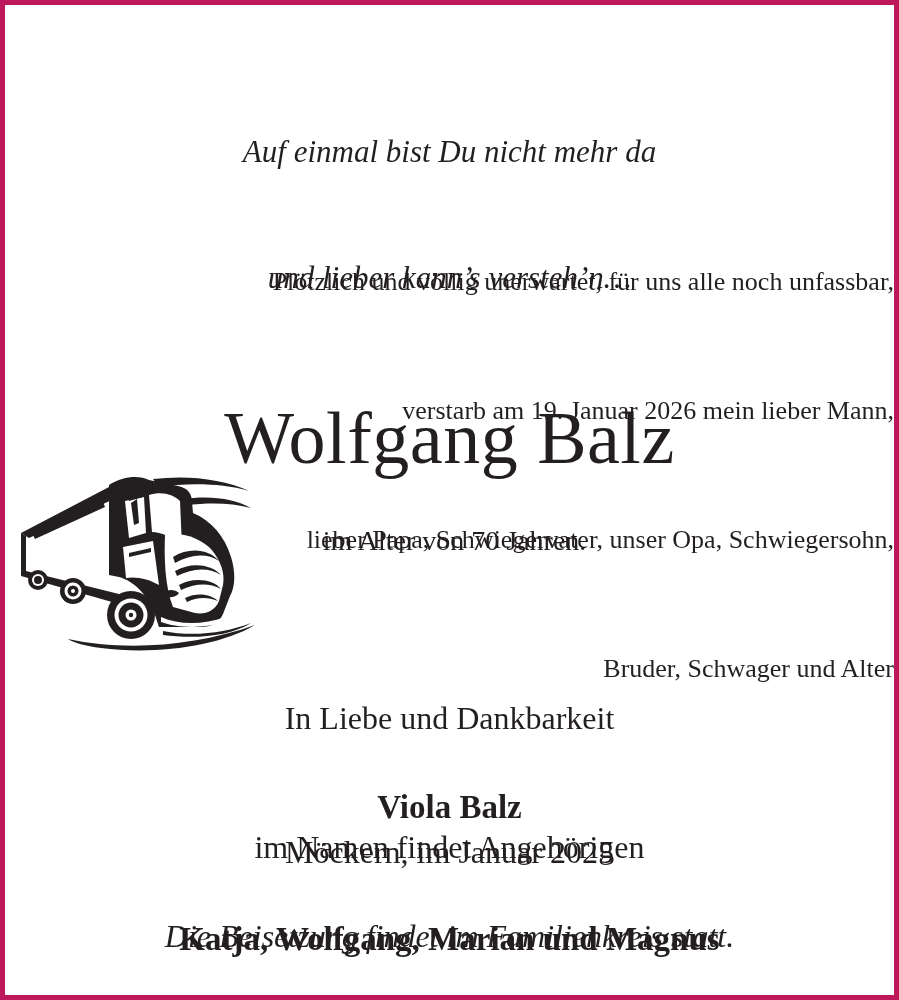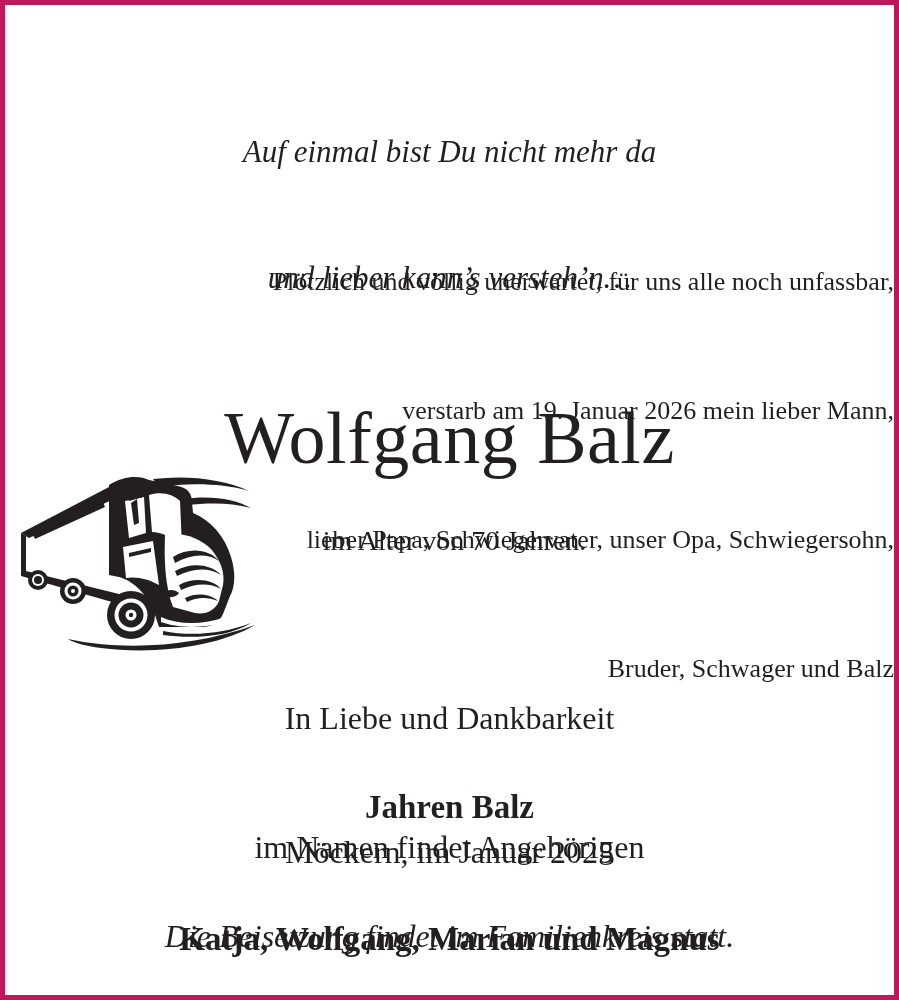--- a/index.html
+++ b/index.html
@@ -91,21 +91,21 @@
 
   <div class="txt quote">
     <div>Auf einmal bist Du nicht mehr da</div>
     <div>und lieber kann’s versteh’n…</div>
   </div>
 
   <div class="txt intro">
     <div>Plötzlich und völlig unerwartet, für uns alle noch unfassbar,</div>
     <div>verstarb am 19. Januar 2026 mein lieber Mann,</div>
     <div>lieber Papa, Schwiegervater, unser Opa, Schwiegersohn,</div>
-    <div>Bruder, Schwager und Balz</div>
+    <div>Bruder, Schwager und Alter</div>
   </div>
 
   <h1 class="txt deceased-name">Wolfgang Balz</h1>
 
   <div class="truck">
     <svg viewBox="0 0 250 182" xmlns="http://www.w3.org/2000/svg" aria-hidden="true">
       <g fill="#231f20" stroke="none">
 
         <path d="M8,58 L96,12 L101,24 L16,63 Z"></path>
 
@@ -173,21 +173,21 @@
   </div>
 
   <div class="txt age-line">im Alter von 70 Jahren.</div>
 
   <div class="txt closing">
     <div>In Liebe und Dankbarkeit</div>
     <div>im Namen findet Angehörigen</div>
   </div>
 
   <div class="txt family">
-    <div>Jahren Balz</div>
+    <div>Viola Balz</div>
     <div>Katja, Wolfgang, Marian und Magnus</div>
   </div>
 
   <div class="txt place-date">Möckern, im Januar 2025</div>
 
   <div class="txt funeral-note">Die Beisetzung findet im Familienkreis statt.</div>
 
 </div>
 
 </body></html>

